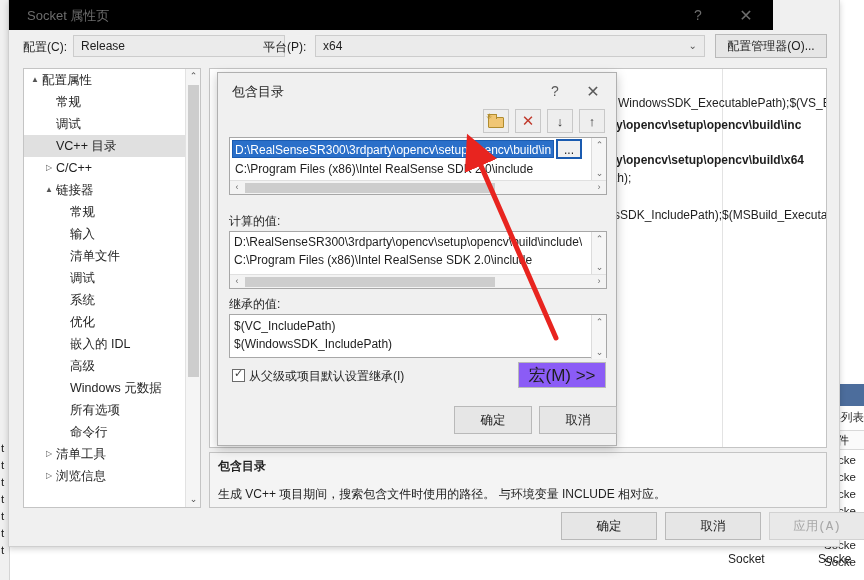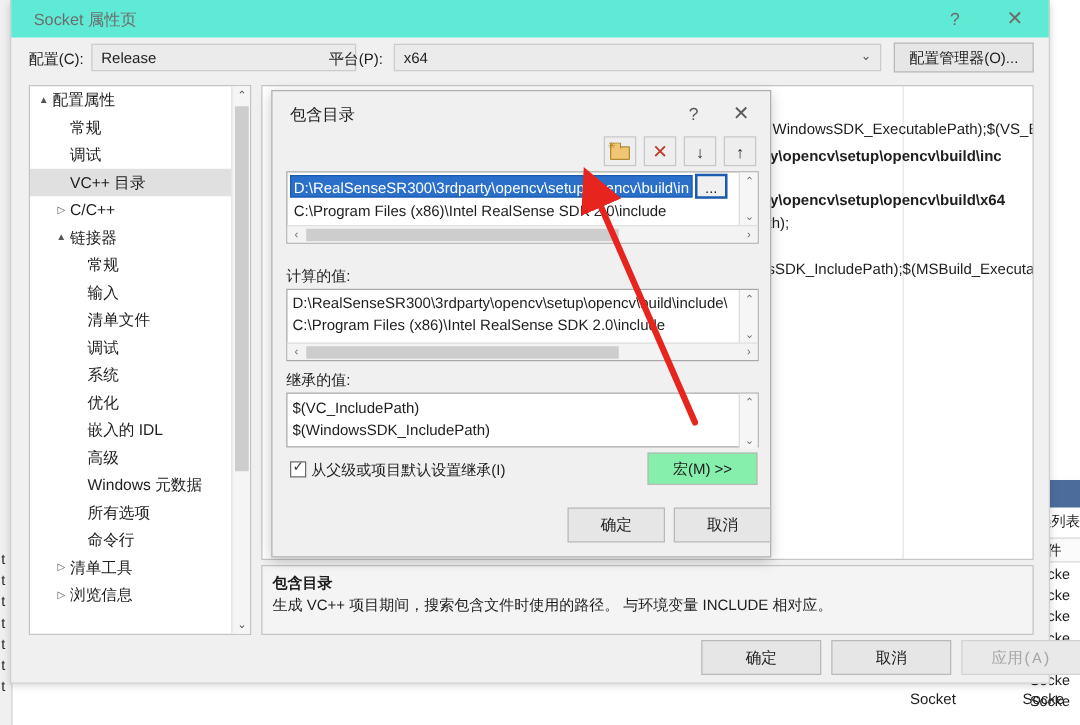--- a/index.html
+++ b/index.html
@@ -68,22 +68,22 @@
 
   
   .propwin {
     position: absolute; left: 8px; top: 0px; width: 832px; height: 547px;
     background: #f0f0f0;
     border: 1px solid #cfcfcf;
     border-top: none;
     box-shadow: 0 2px 6px rgba(0,0,0,0.18);
   }
   .propwin-titlebar {
-    position: absolute; left: 0; top: 0; width: 830px; height: 30px;
-    background: #5eead4;
+    position: absolute; left: 0; top: 0; width: 764px; height: 30px;
+    background: #000000;
   }
   .propwin-title {
     position: absolute; left: 18px; top: 7px;
     font-size: 13px; color: #6d6d6d; white-space: nowrap;
   }
   .titlebtn {
     position: absolute; top: 0; height: 30px; width: 42px;
     display: flex; align-items: center; justify-content: center;
     color: #6d6d6d; font-size: 14px; background: transparent;
     border: none; cursor: default;
@@ -166,21 +166,21 @@
   
   .descpane {
     position: absolute; left: 200px; top: 452px; width: 618px; height: 56px;
     background: #f4f4f4; border: 1px solid #c4c4c4;
   }
   .desc-title {
     position: absolute; left: 8px; top: 5px; font-size: 12px;
     font-weight: bold; color: #1e1e1e; white-space: nowrap;
   }
   .desc-body {
-    position: absolute; left: 8px; top: 23px; width: 606px; font-size: 12px;
+    position: absolute; left: 8px; top: 33px; width: 606px; font-size: 12px;
     color: #1e1e1e; white-space: nowrap; overflow: hidden;
   }
 
   
   .btn {
     position: absolute; height: 28px;
     background: #e6e6e6; border: 1px solid #b9b9b9;
     font-size: 12.5px; color: #1e1e1e;
     display: flex; align-items: center; justify-content: center;
     white-space: nowrap;
@@ -307,23 +307,23 @@
     vertical-align: -2px; position: relative; margin-right: 4px;
   }
   .chkbox:after {
     content: "✓"; position: absolute; left: 1px; top: -3px;
     font-size: 11px; color: #3b3b3b;
   }
   .chklabel { font-size: 12px; color: #1e1e1e; white-space: nowrap; }
 
   .macro-btn {
     position: absolute; left: 300px; top: 289px; width: 88px; height: 26px;
-    background: #86efac; border: 1px solid #b9b9b9;
-    display: flex; align-items: center; justify-content: center;
-    font-size: 12px; color: #1e1e1e; white-space: nowrap;
+    background: #8b5cf6; border: 1px solid #b9b9b9;
+    display: flex; align-items: center; justify-content: center;
+    font-size: 17px; color: #1e1e1e; white-space: nowrap;
   }
   .btn.ok-modal { left: 236px; top: 333px; width: 78px; }
   .btn.cancel-modal { left: 321px; top: 333px; width: 78px; }
 
   
   .annot { position: absolute; left: 0; top: 0; width: 864px; height: 580px;
            pointer-events: none; }
 </style>
 </head>
 <body>

